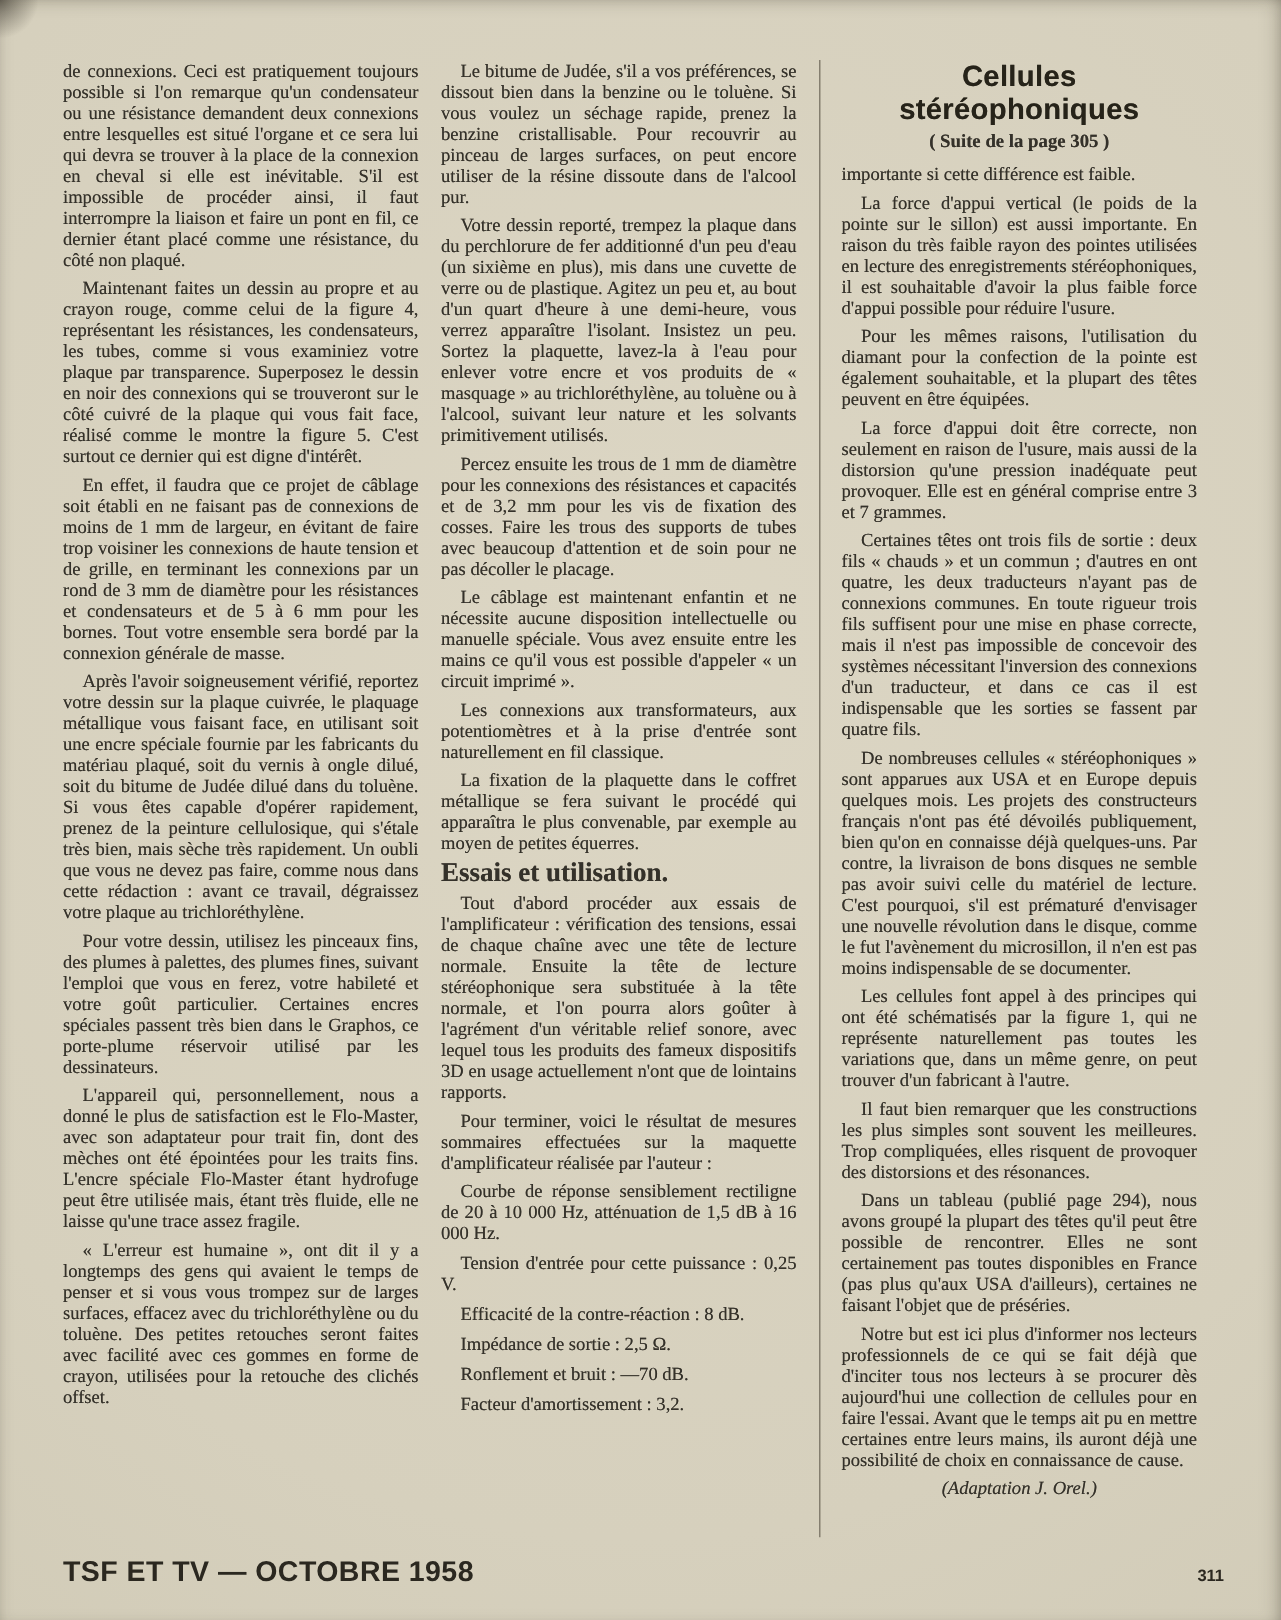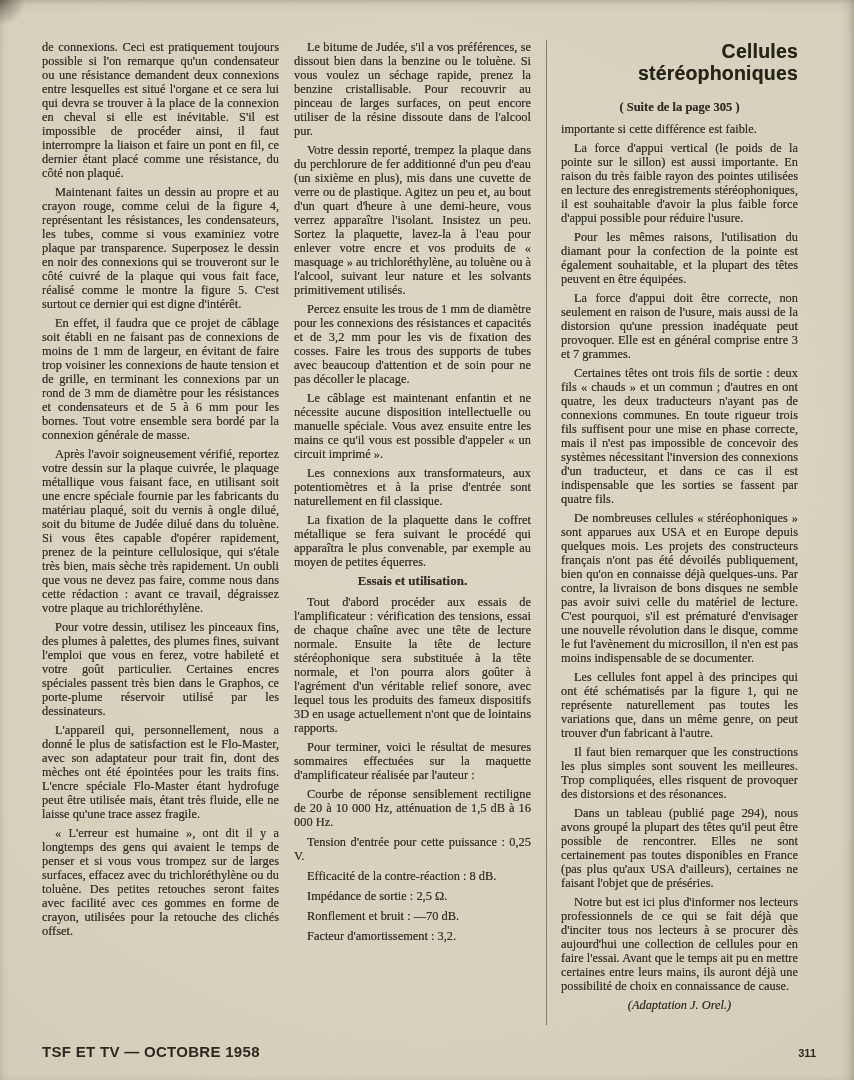--- a/index.html
+++ b/index.html
@@ -34,38 +34,38 @@
     text-align: justify;
     font-size: 12.4px;
     line-height: 14px;
     hyphens: auto;
     text-shadow: 0 0 .3px rgba(45,40,30,.65);
   }
   .col p { margin: 0 0 5px; text-indent: 13px; }
   .col1 .plist:first-child p:first-child { text-indent: 0; }
   .col3 .plist p:first-child { text-indent: 0; }
   .subheading {
-    font-size: 13px;
+    font-size: 18px;
     font-weight: bold;
     margin: 0 0 7px;
-    text-align: center;
+    text-align: left;
   }
   .col3 {
     border-left: 1px solid #847e6f;
     padding-left: 14px;
   }
   .article-title {
     font-family: "Liberation Sans", "DejaVu Sans", sans-serif;
     font-weight: bold;
     font-size: 19.5px;
     line-height: 22px;
     letter-spacing: .2px;
-    margin: 0 0 16px;
+    margin: 0 0 3px;
     color: #262319;
-    text-align: right;
+    text-align: center;
   }
   .article-subtitle {
     font-weight: bold;
     font-size: 12.5px;
     text-align: center;
     margin: 0 0 8px;
   }
   .measures p { margin: 0 0 6px; }
   .signature {
     font-style: italic;
@@ -77,21 +77,21 @@
     left: 42px;
     right: 38px;
     bottom: 20px;
     display: flex;
     justify-content: space-between;
     align-items: baseline;
   }
   .journal {
     font-family: "Liberation Sans", "DejaVu Sans", sans-serif;
     font-weight: bold;
-    font-size: 15px;
+    font-size: 19px;
     letter-spacing: .3px;
     color: #2b2820;
     text-align: right;
   }
   .pagenum {
     font-family: "Liberation Sans", "DejaVu Sans", sans-serif;
     font-weight: 600;
     font-size: 11px;
     color: #2b2820;
   }

